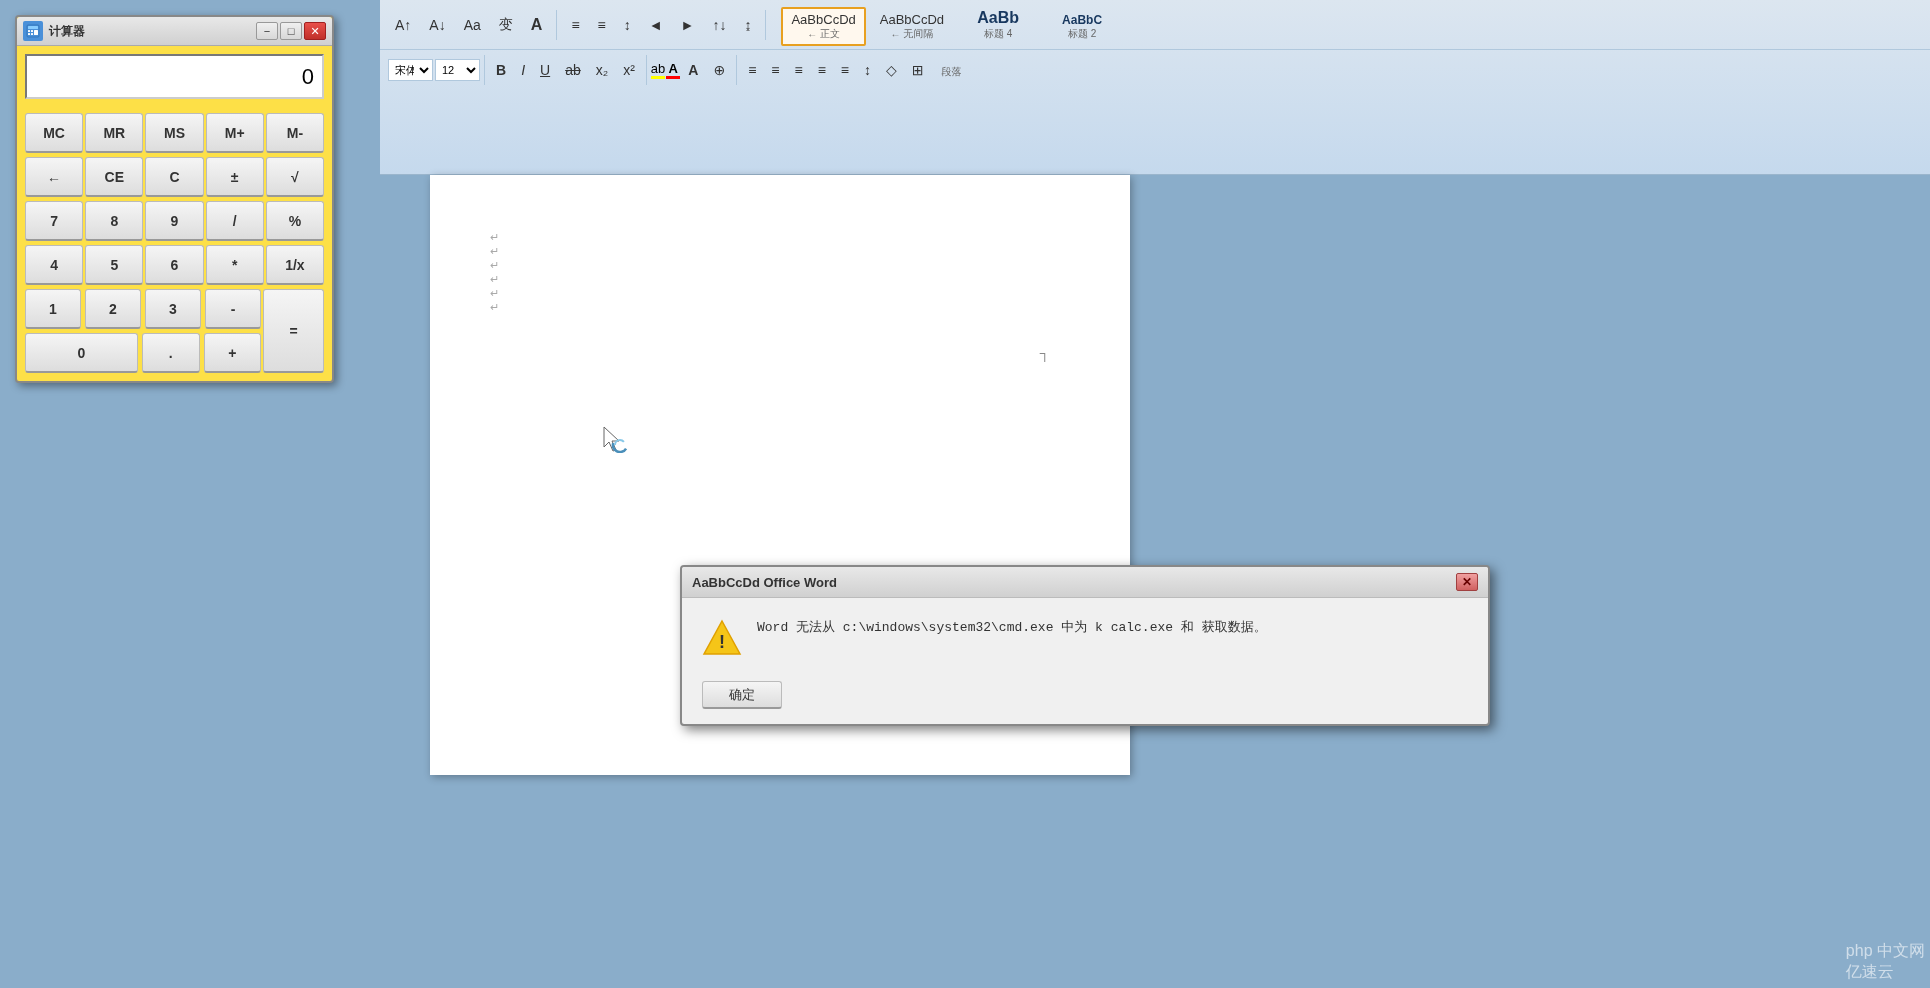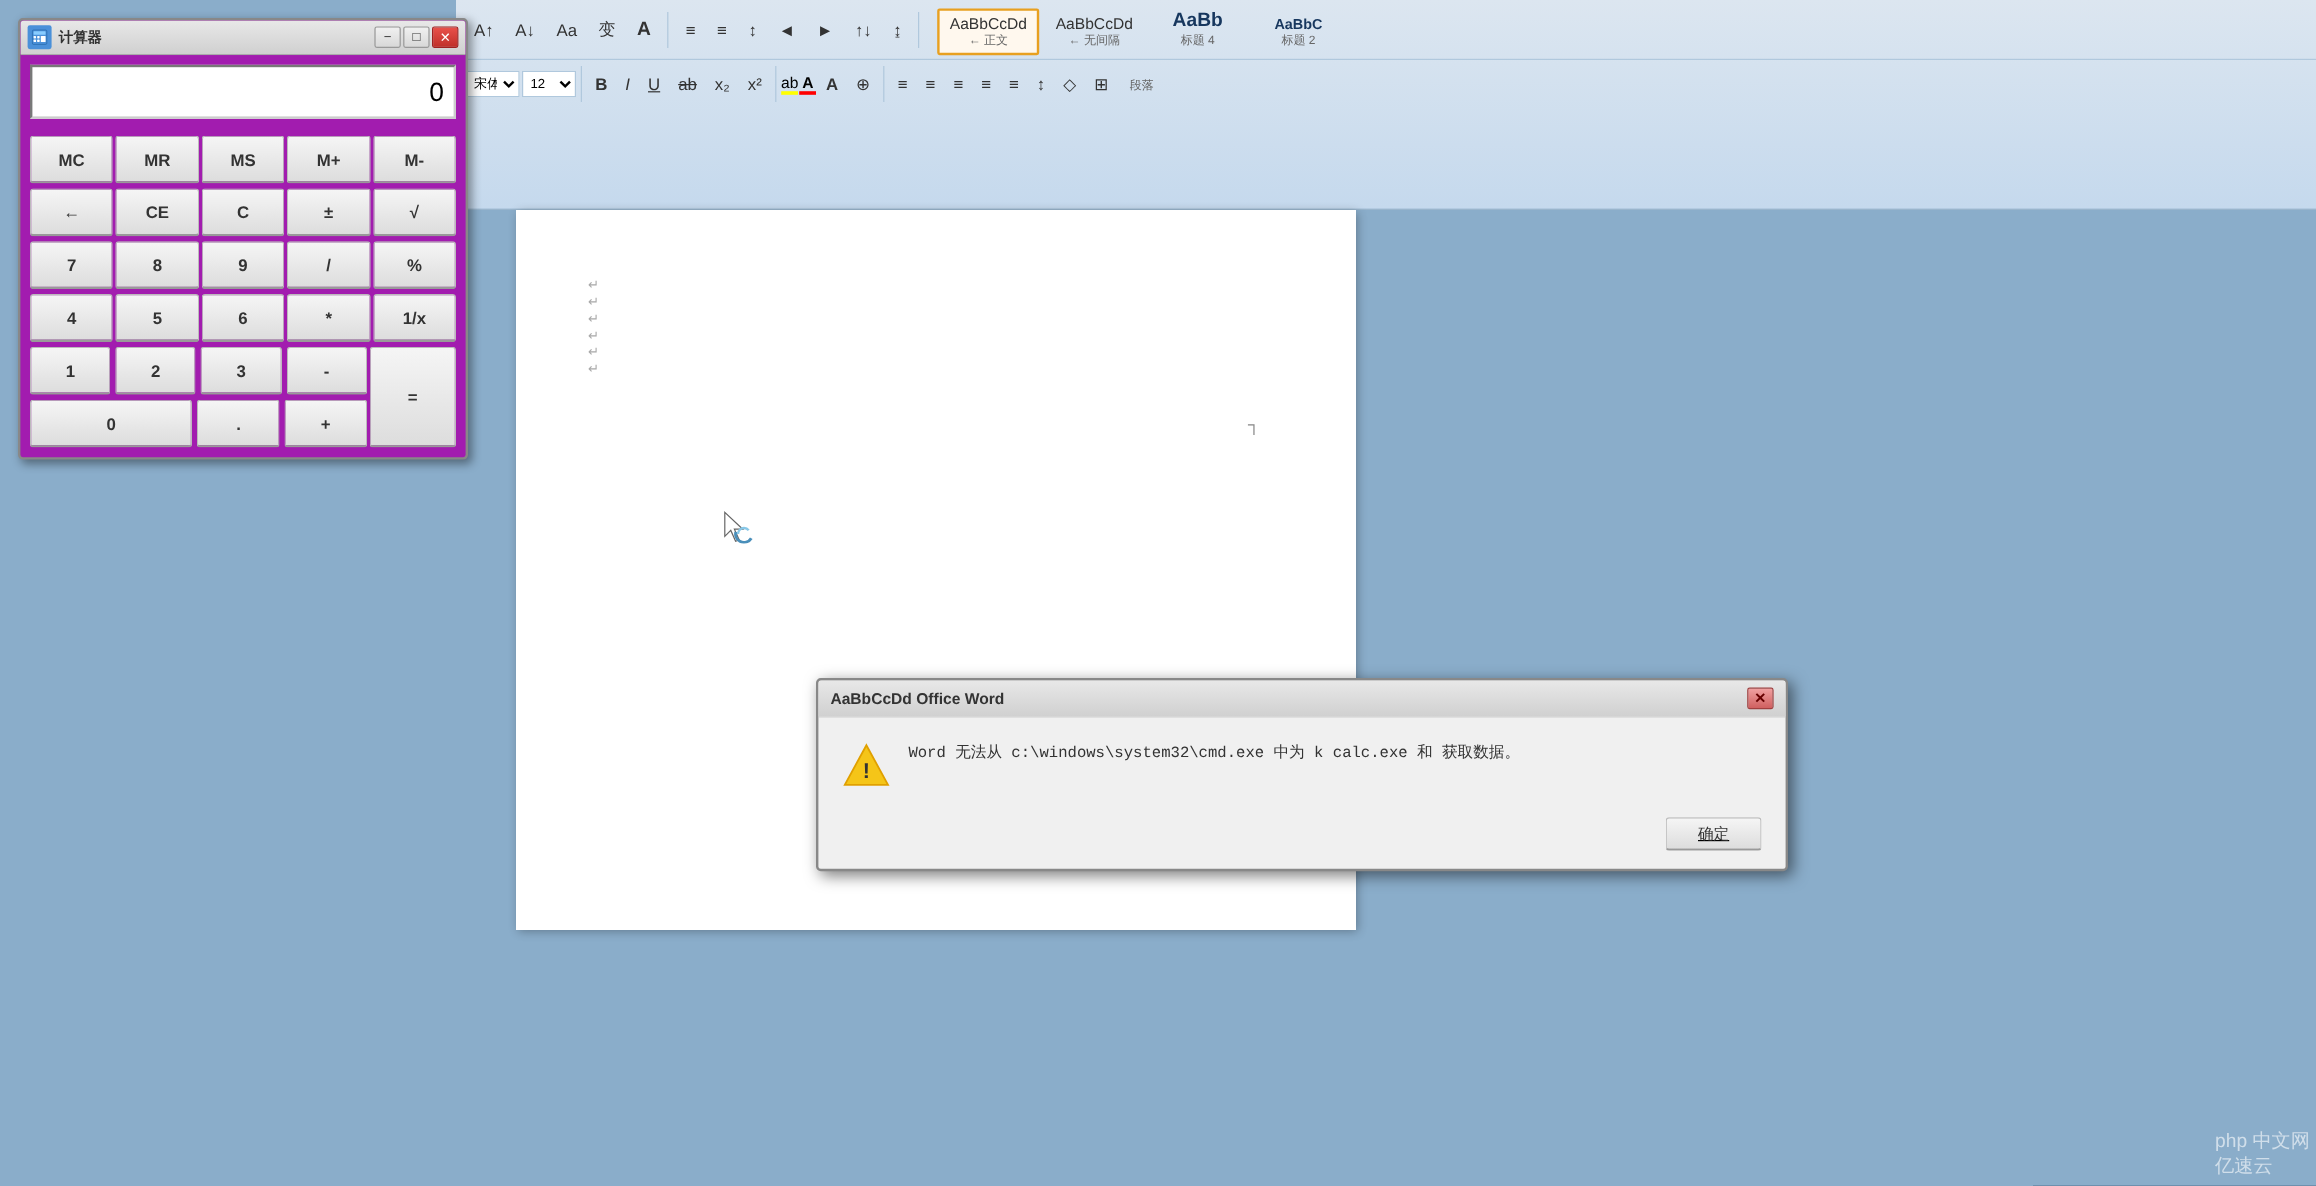--- a/index.html
+++ b/index.html
@@ -142,22 +142,22 @@
       min-height: 600px;
       box-shadow: 2px 2px 8px rgba(0,0,0,0.3);
       padding: 40px 60px;
     }
 
     
     .calculator {
       position: absolute;
       top: 15px;
       left: 15px;
-      width: 375px;
-      background: #a21caf;
+      width: 319px;
+      background: #fde047;
       border: 2px solid #888;
       border-radius: 4px;
       box-shadow: 3px 3px 8px rgba(0,0,0,0.4);
     }
 
     .calc-titlebar {
       display: flex;
       align-items: center;
       background: linear-gradient(to bottom, #e8e8e8, #d0d0d0);
       padding: 4px 6px;
@@ -332,23 +332,22 @@
 
     .dialog-message {
       font-size: 13px;
       color: #333;
       line-height: 1.6;
       font-family: 'Courier New', monospace;
     }
 
     .dialog-footer {
       display: flex;
-      justify-content: flex-end;
+      justify-content: flex-start;
       padding: 8px 20px 15px;
-      text-decoration: underline;
     }
 
     .dialog-btn {
       min-width: 80px;
       height: 28px;
       background: linear-gradient(to bottom, #f5f5f5, #ddd);
       border: 1px solid #bbb;
       border-bottom: 2px solid #999;
       border-radius: 3px;
       font-size: 13px;

